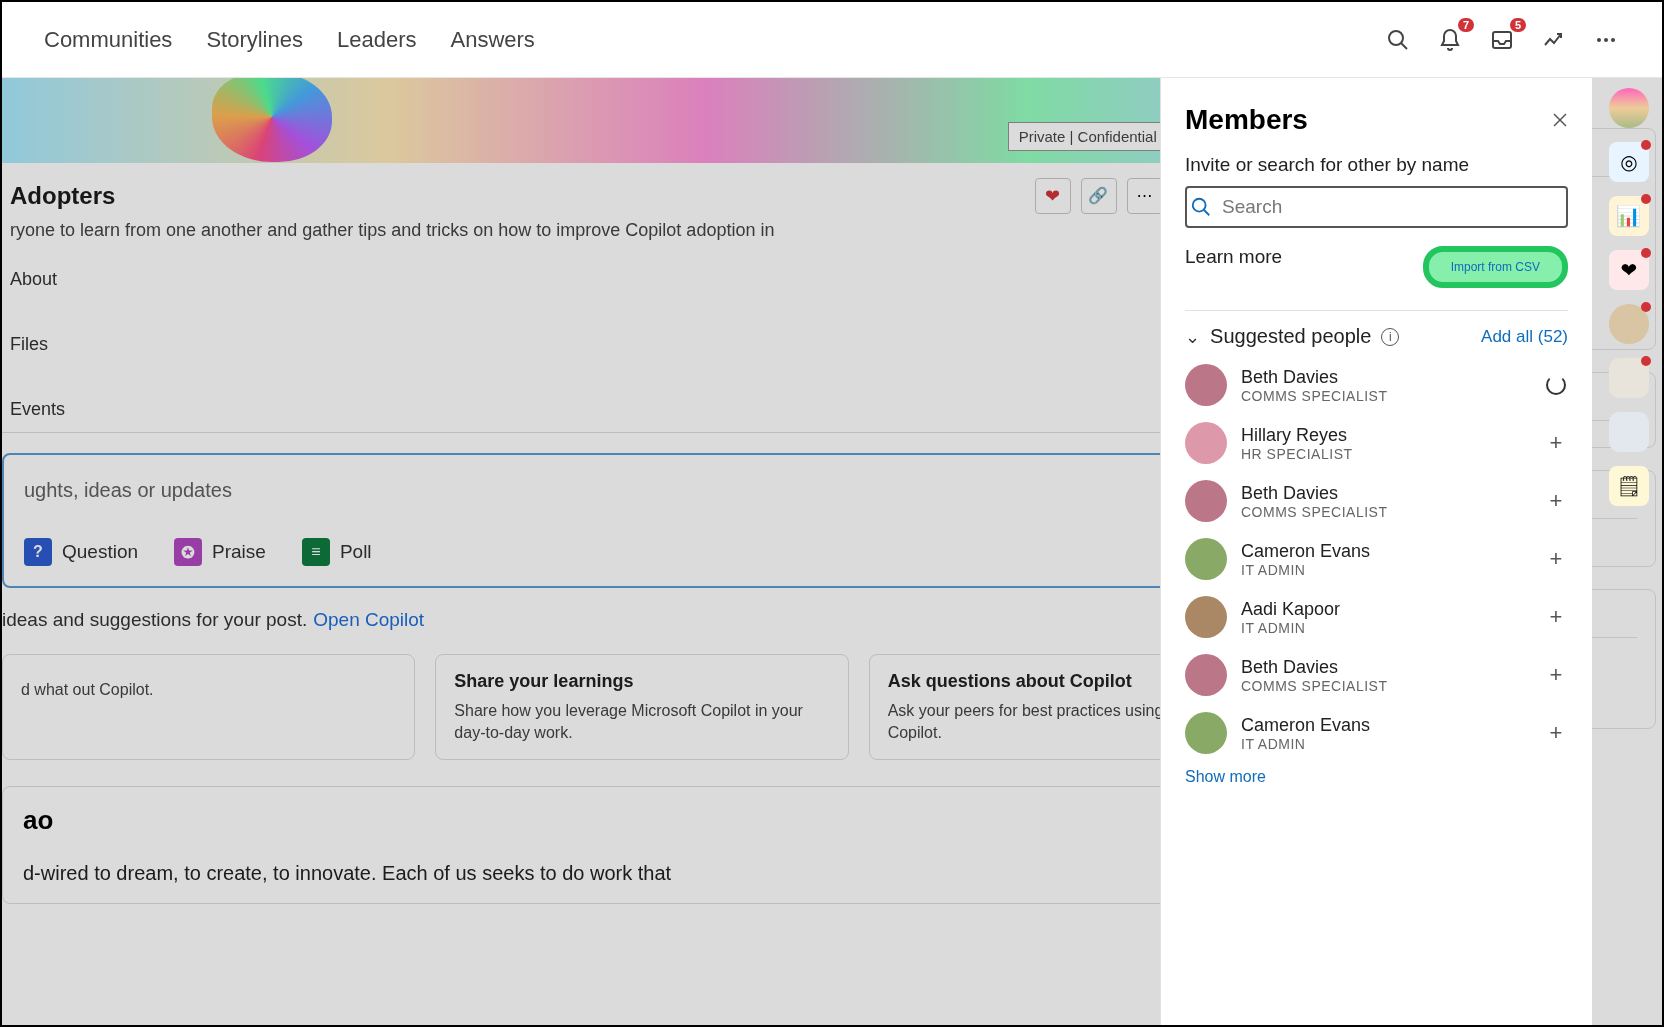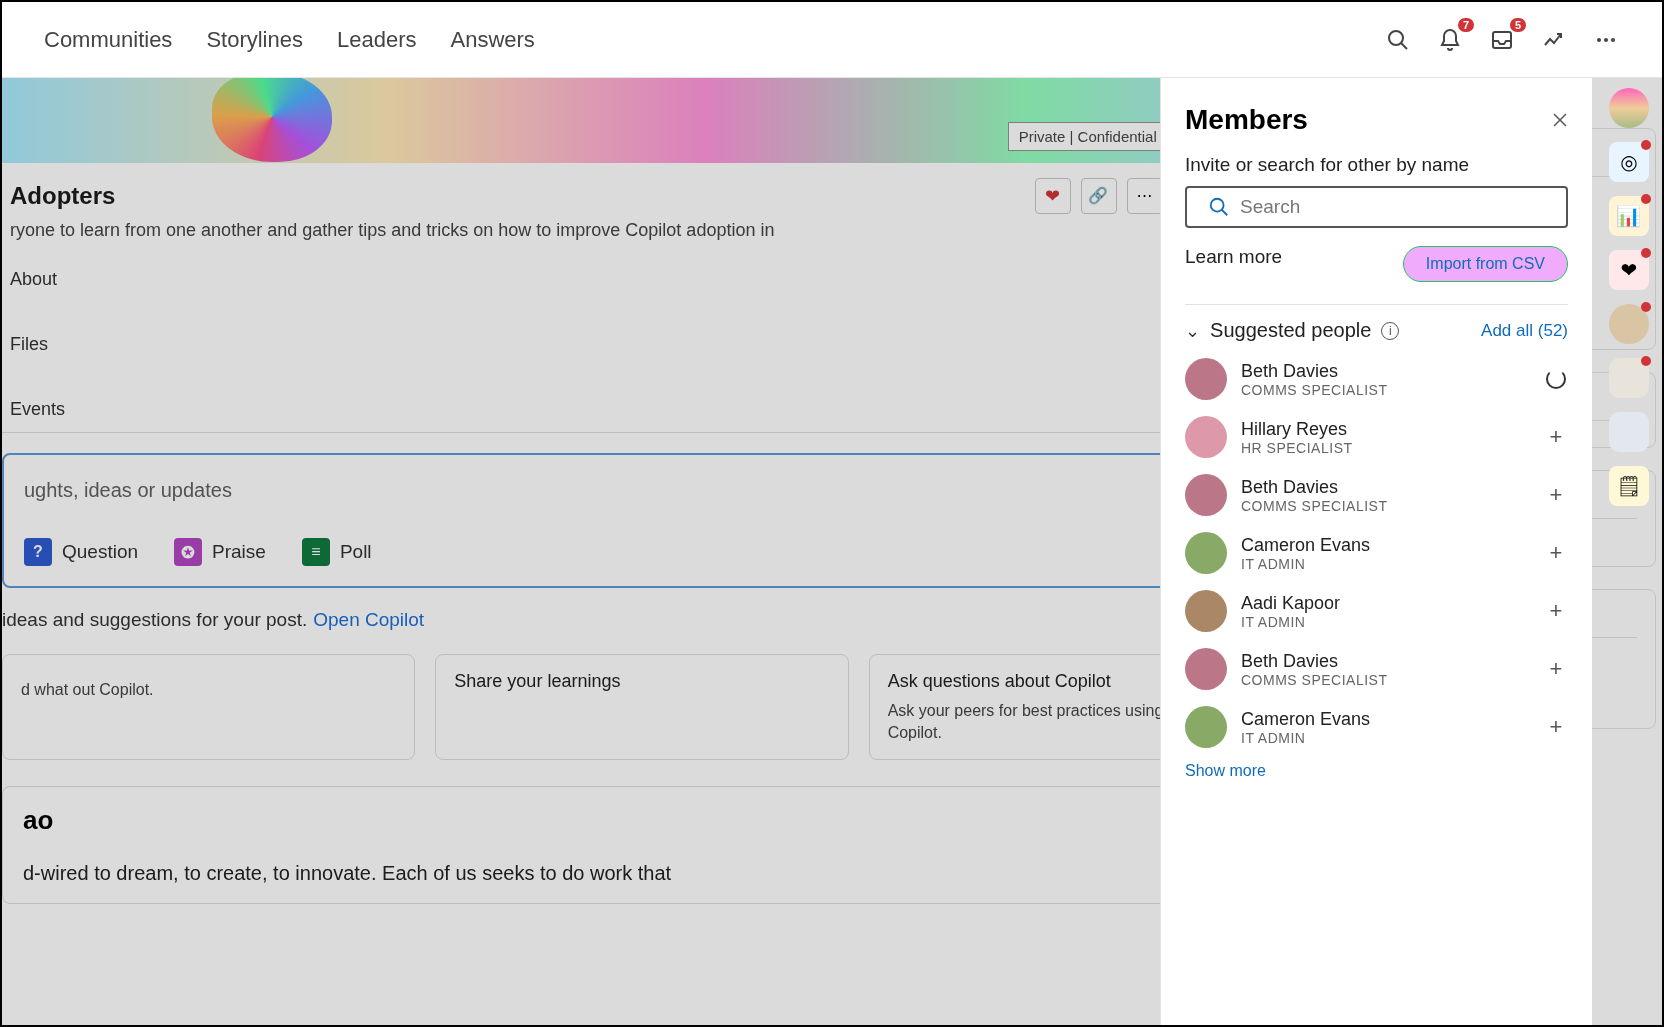--- a/index.html
+++ b/index.html
@@ -40,21 +40,21 @@
 .chip { display:flex; align-items:center; gap:10px; font-size:19px; color:#333; cursor:pointer;}
 .chip .ico { width:28px; height:28px; border-radius:4px; display:flex; align-items:center; justify-content:center; color:#fff; font-weight:bold; font-size:16px;}
 .ico.q{background:#2d5bd1;} .ico.p{background:#b146c2;} .ico.pl{background:#107c41;}
 
 .copilot-row { display:flex; align-items:center; margin-top:16px; font-size:19px; color:#333;}
 .copilot-row a { color:#1e6fd9; text-decoration:none; margin-left:6px;}
 .refresh { margin-left:auto; width:32px; height:32px; border:1px solid #c8c8c8; border-radius:4px; display:flex; align-items:center; justify-content:center; cursor:pointer;}
 
 .cards-row { display:flex; gap:20px; margin-top:18px; }
 .card { flex:1; border:1px solid #ddd; border-radius:8px; background:#fff; padding:16px 18px; }
-.card h3 { font-size:18px; font-weight:400; margin-bottom:8px; color:#222; }
+.card h3 { font-size:18px; font-weight:700; margin-bottom:8px; color:#222; }
 .card p { font-size:16px; color:#444; line-height:1.35; }
 
 .post { margin-top:26px; background:#fff; border:1px solid #ddd; border-radius:8px; padding:18px 20px; position:relative;}
 .post h2 { font-size:26px; font-weight:700; }
 .post .more { position:absolute; right:16px; top:20px; font-size:22px; color:#555; cursor:pointer;}
 .post p { font-size:20px; color:#222; margin-top:26px; }
 
 
 .side-col { width:380px; padding:0 6px 0 18px; display:flex; flex-direction:column; gap:22px; margin-top:50px;}
 .side-card { background:#fff; border:1px solid #e2e2e2; border-radius:8px; padding:16px 18px;}
@@ -72,26 +72,26 @@
 .rail .rava { width:40px; height:40px; border-radius:50%; background:linear-gradient(#f6b,#ec9,#ab8); position:relative; cursor:pointer;}
 .rail .rsq { width:40px; height:40px; border-radius:8px; background:#f3f3f3; display:flex; align-items:center; justify-content:center; position:relative; cursor:pointer; font-size:20px;}
 .rail .dot::after { content:""; position:absolute; top:-2px; right:-2px; width:10px; height:10px; background:#d13438; border-radius:50%; }
 
 
 .panel { position:absolute; top:76px; right:70px; bottom:0; width:432px; background:#fff; border-left:1px solid #e2e2e2; z-index:10; padding:26px 24px 10px; overflow:hidden;}
 .panel-header { display:flex; align-items:center; }
 .panel-header h2 { font-size:28px; font-weight:700; }
 .panel-header .close { margin-left:auto; font-size:20px; color:#555; cursor:pointer; }
 .panel-sub { font-size:19px; color:#222; margin:18px 0 10px; }
-.search-box { display:flex; align-items:center; border:2px solid #555; border-radius:4px; padding:8px 21px; gap:10px;}
+.search-box { display:flex; align-items:center; border:2px solid #555; border-radius:4px; padding:8px 3px; gap:10px;}
 .search-box input { border:none; outline:none; font-size:19px; flex:1; color:#555; }
 .search-box input::placeholder{color:#777;}
 .row2 { display:flex; align-items:flex-start; margin-top:18px; }
 .row2 .lm { font-size:19px; color:#222; }
-.import-btn { margin-left:auto; border:1px solid #22c55e; color:#0f6cbd; background:#f0abfc; border-radius:20px; padding:8px 22px; font-size:16px; cursor:pointer;}
+.import-btn { margin-left:auto; border:6px solid #22c55e; color:#0f6cbd; background:#86efac; border-radius:20px; padding:8px 22px; font-size:12px; cursor:pointer;}
 .divider { border:none; border-top:1px solid #e2e2e2; margin:22px 0 14px; }
 .sug-head { display:flex; align-items:center; gap:10px; }
 .sug-head .chev { font-size:18px; color:#333; cursor:pointer;}
 .sug-head .ttl { font-size:20px; color:#222; }
 .sug-head .info { width:18px; height:18px; border:1.5px solid #555; border-radius:50%; font-size:12px; display:flex; align-items:center; justify-content:center; color:#555; cursor:pointer;}
 .sug-head .addall { margin-left:auto; color:#0f6cbd; font-size:17px; cursor:pointer;}
 .people { margin-top:12px; display:flex; flex-direction:column; gap:8px; }
 .person { display:flex; align-items:center; gap:14px; padding:4px 0;}
 .pav { width:42px; height:42px; border-radius:50%; background:#c8b090; flex-shrink:0;}
 .pav.a{background:#b78;} .pav.b{background:#d9a;} .pav.c{background:#8a6;} .pav.d{background:#a86;}
@@ -212,20 +212,21 @@
       </div>
 
       <div class="cards-row">
         <div class="card">
           <h3></h3>
           <p>d what
 out Copilot.</p>
         </div>
         <div class="card">
           <h3>Share your learnings</h3>
+          <p>Share how you leverage Microsoft Copilot in your day-to-day work.</p>
         </div>
         <div class="card">
           <h3>Ask questions about Copilot</h3>
           <p>Ask your peers for best practices using Microsoft Copilot.</p>
         </div>
       </div>
 
       <div class="post">
         <h2>ao</h2>
         <span class="more">⋮</span>

